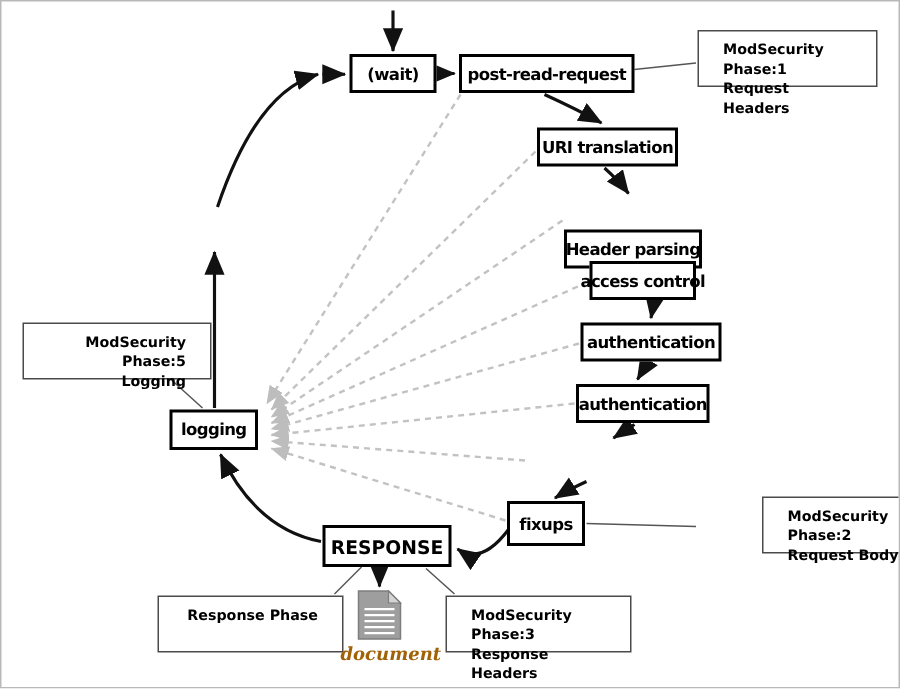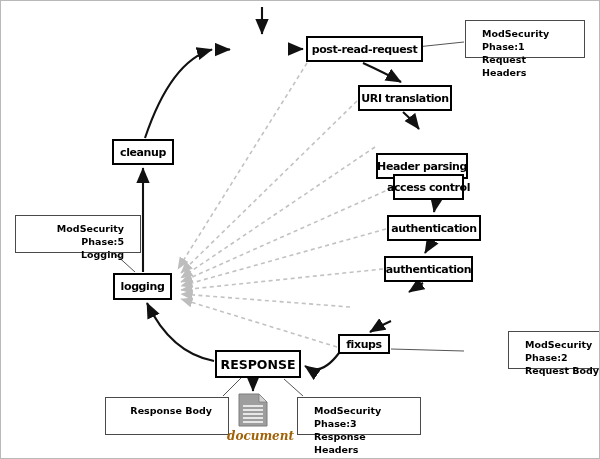--- a/index.html
+++ b/index.html
@@ -139,48 +139,48 @@
 
     <g stroke="#555555" stroke-width="1" fill="none">
       <path d="M463,41 L406,47"></path>
       <path d="M463,350 L390,348"></path>
       <path d="M302,395 L283,378"></path>
       <path d="M222,395 L240,377"></path>
       <path d="M113,252 L134,271"></path>
     </g>
   </svg>
 
+  <div class="node" style="left:232px;top:35px;width:58px;height:26px;">(wait)</div>
   <div class="node" style="left:305px;top:35px;width:117px;height:26px;">post-read-request</div>
   <div class="node" style="left:357px;top:84px;width:94px;height:26px;">URI translation</div>
   <div class="node" style="left:375px;top:131px;width:92px;height:26px;margin-top:21px;">Header parsing</div>
   <div class="node" style="left:392px;top:173px;width:71px;height:26px;">access control</div>
   <div class="node" style="left:386px;top:214px;width:94px;height:26px;">authentication</div>
   <div class="node" style="left:383px;top:255px;width:89px;height:26px;">authentication</div>
-  <div class="node" style="left:337px;top:333px;width:52px;height:20px;">fixups</div>
+  <div class="node" style="left:337px;top:333px;width:52px;height:30px;">fixups</div>
   <div class="node big" style="left:214px;top:349px;width:86px;height:28px;">RESPONSE</div>
   <div class="node" style="left:112px;top:272px;width:59px;height:27px;">logging</div>
-  <div class="node" style="left:111px;top:138px;width:62px;height:26px;">cleanup</div>
 
   <div class="anno align-left" style="left:464px;top:19px;width:120px;height:38px;">
     <span class="l1">ModSecurity Phase:1</span>
     <span class="l2">Request Headers</span>
   </div>
 
   <div class="anno align-left" style="left:491px;top:330px;width:120px;height:38px;margin-left:16px;">
     <span class="l1">ModSecurity Phase:2</span>
     <span class="l2">Request Body</span>
   </div>
 
   <div class="anno align-left" style="left:296px;top:396px;width:124px;height:38px;">
     <span class="l1">ModSecurity Phase:3</span>
     <span class="l2">Response Headers</span>
   </div>
 
   <div class="anno align-right" style="left:104px;top:396px;width:124px;height:38px;">
-    <span class="l2">Response Body</span>
+    <span class="l2">Response Phase</span>
   </div>
 
   <div class="anno align-right" style="left:14px;top:214px;width:126px;height:38px;">
     <span class="l1">ModSecurity Phase:5</span>
     <span class="l2">Logging</span>
   </div>
 
   <svg class="doc-icon" style="left:236px;top:392px;" width="32" height="36" viewBox="0 0 32 36">
     <path d="M2,1 L22,1 L30,9 L30,33 L2,33 Z" fill="#9e9e9e" stroke="#7d7d7d" stroke-width="1"></path>
     <path d="M22,1 L22,9 L30,9 Z" fill="#d4d4d4" stroke="#7d7d7d" stroke-width="0.8"></path>

